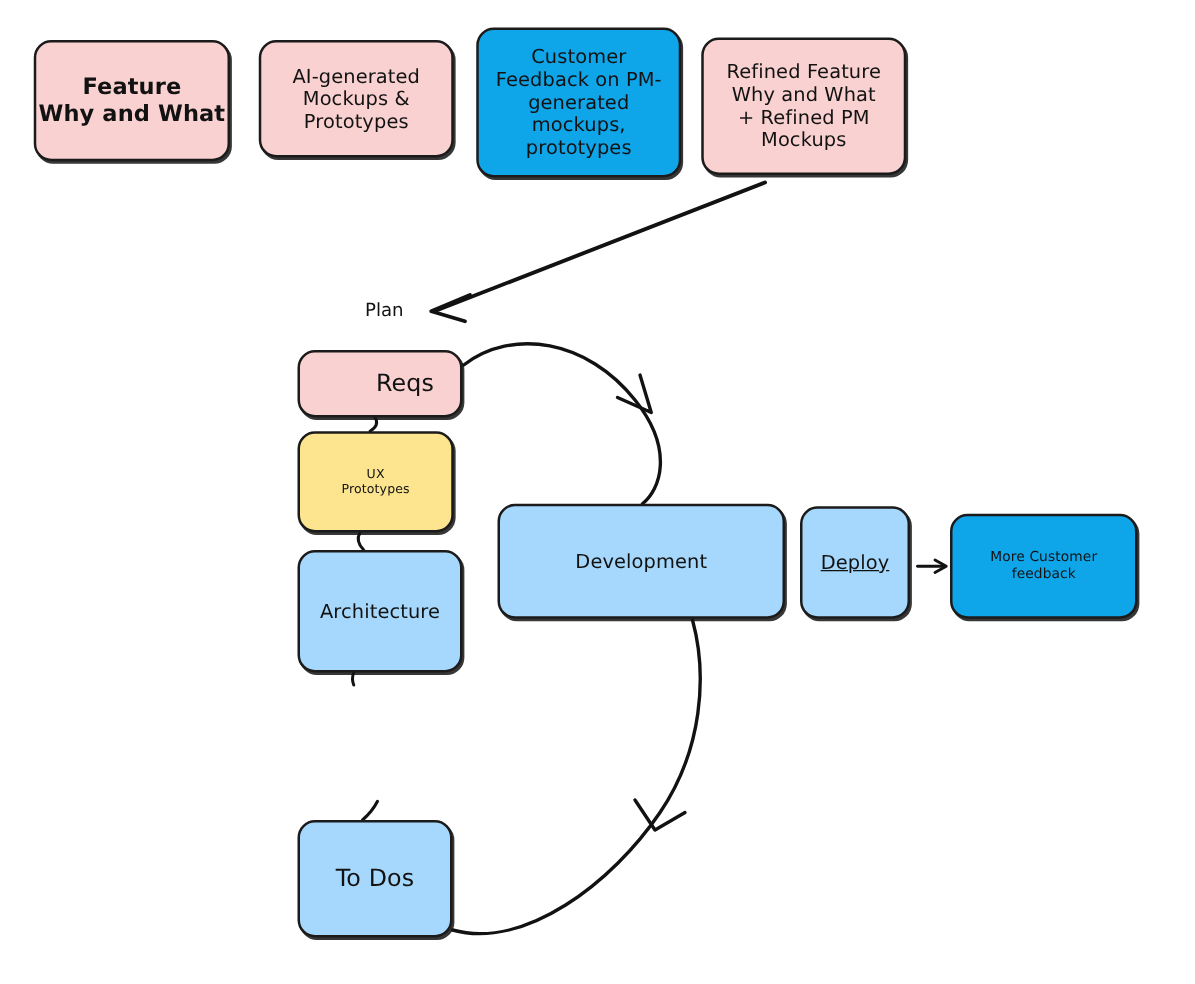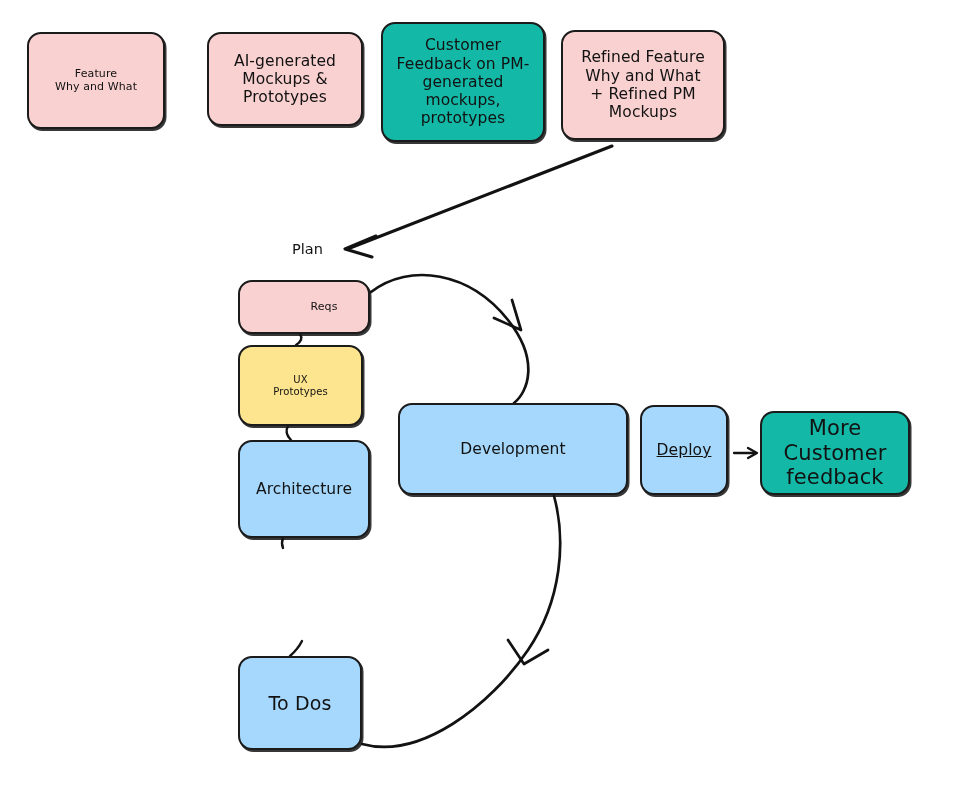--- a/index.html
+++ b/index.html
@@ -25,38 +25,38 @@
     justify-content: center;
     text-align: center;
     color: #121212;
     line-height: 1.18;
     letter-spacing: 0.1px;
     box-shadow: 1.5px 2px 0 rgba(20,20,20,0.85);
     white-space: pre-line;
     font-weight: 500;
   }
   .pink  { background: #fad1d1; }
-  .green { background: #14b8a6; }
+  .green { background: #0ea5e9; }
   .blue  { background: #a5d8fc; text-align: right; }
   .yellow{ background: #fce58e; }
 
-  .n-feature      { left: 27px;  top: 32px;  width: 138px; height: 97px;  font-size: 11px; }
+  .n-feature      { left: 27px;  top: 32px;  width: 157px; height: 97px;  font-size: 18px; font-weight: bold; }
   .n-aigen        { left: 207px; top: 32px;  width: 156px; height: 94px;  font-size: 15.5px; }
   .n-custfb       { left: 381px; top: 22px;  width: 164px; height: 120px; font-size: 15.5px; }
   .n-refined      { left: 561px; top: 30px;  width: 164px; height: 110px; font-size: 15.5px; }
 
-  .n-reqs         { left: 238px; top: 280px; width: 132px; height: 54px;  font-size: 11px; padding-left: 40px; }
+  .n-reqs         { left: 238px; top: 280px; width: 132px; height: 54px;  font-size: 19px; padding-left: 40px; }
   .n-uxproto      { left: 238px; top: 345px; width: 125px; height: 81px;  font-size: 10px; }
   .n-arch         { left: 238px; top: 440px; width: 132px; height: 98px;  font-size: 15.5px; }
   .n-approach     { left: 238px; top: 548px; width: 132px; height: 92px;  font-size: 15.5px; }
   .n-todos        { left: 238px; top: 656px; width: 124px; height: 94px;  font-size: 19px; }
 
   .n-development  { left: 398px; top: 403px; width: 230px; height: 92px;  font-size: 15.5px; }
   .n-deploy       { left: 640px; top: 405px; width: 88px;  height: 90px;  font-size: 15.5px; text-decoration: underline; }
-  .n-morefb       { left: 760px; top: 411px; width: 150px; height: 84px;  font-size: 21px; }
+  .n-morefb       { left: 760px; top: 411px; width: 150px; height: 84px;  font-size: 11px; }
 
   .edge-label {
     position: absolute;
     color: #121212;
     font-size: 14.5px;
     font-family: "DejaVu Sans", sans-serif;
     white-space: nowrap;
   }
   .lbl-plan { left: 292px; top: 241px; }
 

